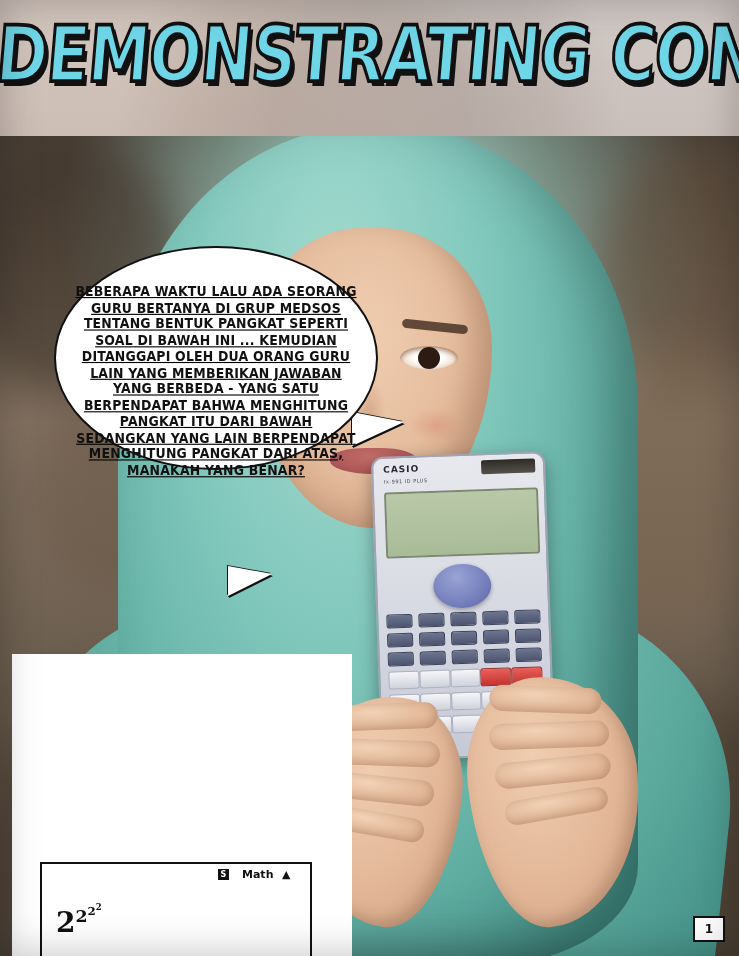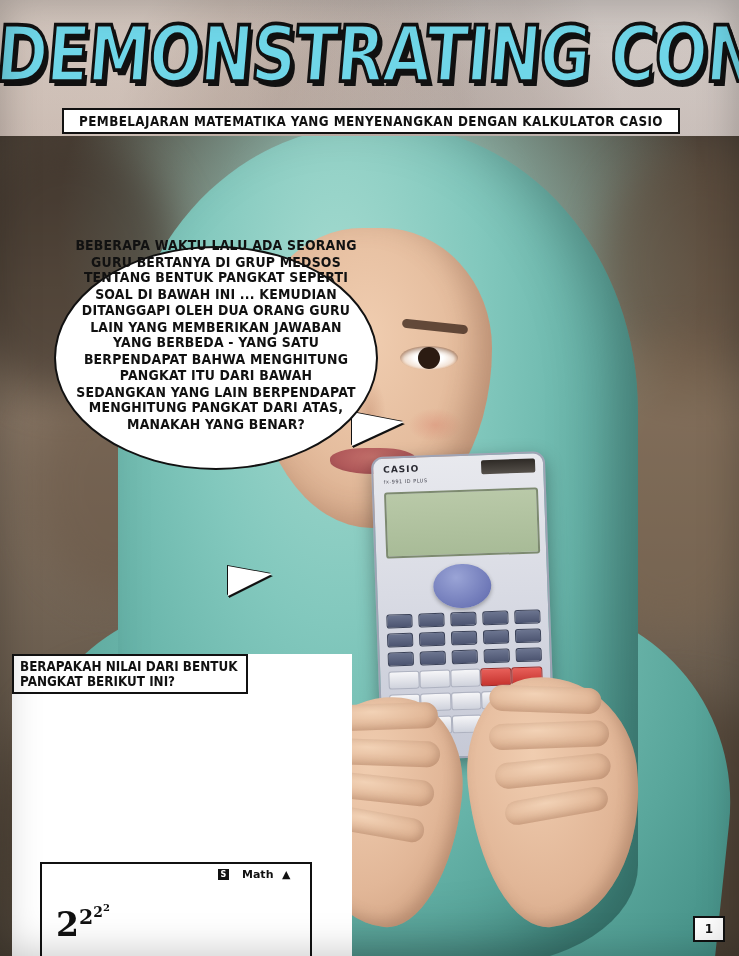--- a/index.html
+++ b/index.html
@@ -152,21 +152,21 @@
     position:absolute;
     background:radial-gradient(ellipse at 40% 30%, #f0cdb0 0%, #e2b798 55%, #cb9b7a 100%);
     box-shadow:inset -6px -6px 14px rgba(120,80,60,.3);
   }
   .hand-l{left:300px;top:560px;width:160px;height:230px;border-radius:56% 44% 40% 60% / 40% 40% 60% 60%;transform:rotate(6deg);}
   .hand-r{left:470px;top:540px;width:170px;height:250px;border-radius:44% 56% 60% 40% / 40% 40% 60% 60%;transform:rotate(-6deg);}
   .finger{position:absolute;background:radial-gradient(ellipse at 40% 30%, #f2d2b6, #d8a886);border-radius:18px;box-shadow:inset -3px -2px 8px rgba(130,90,70,.3);}
   
   .bubble{
     position:absolute;background:#ffffff;border:2px solid #111;border-radius:50%;
-    display:flex;align-items:flex-start;justify-content:center;text-align:center;
+    display:flex;align-items:flex-end;justify-content:center;text-align:center;text-decoration:underline;
   }
   .bubble p{
     margin:0;padding:0 18px;
     font-size:12.5px;line-height:1.16;font-weight:bold;color:#111;
     letter-spacing:.2px;transform:scaleY(1.12);
   }
   .bubble-1{left:54px;top:110px;width:320px;height:220px;}
   .tail-1{
     position:absolute;left:352px;top:276px;width:0;height:0;
     border-left:52px solid #fff;border-top:10px solid transparent;border-bottom:24px solid transparent;
@@ -197,21 +197,21 @@
     display:flex;align-items:center;
   }
   .disp-icon{
     position:absolute;left:176px;top:3px;width:11px;height:11px;background:#111;
     font-size:8px;color:#fff;text-align:center;line-height:11px;font-weight:bold;
   }
   .disp-math{position:absolute;left:200px;top:2px;font-size:11px;font-weight:bold;color:#111;}
   .disp-arrow{position:absolute;left:240px;top:2px;font-size:11px;color:#111;}
   .expr{
     position:absolute;left:14px;top:38px;
-    font-size:33px;font-weight:bold;color:#111;font-family:"DejaVu Serif", serif;
+    font-size:28px;font-weight:bold;color:#111;font-family:"DejaVu Serif", serif;
   }
   .expr sup{font-size:.62em;}
   .expr sup sup{font-size:.68em;}
   .expr sup sup sup{font-size:.72em;}
   
   .pagenum{
     position:absolute;right:14px;bottom:14px;width:28px;height:22px;
     background:#fff;border:2px solid #111;
     display:flex;align-items:center;justify-content:center;
     font-size:12px;font-weight:bold;color:#111;
@@ -221,23 +221,20 @@
     box-shadow:inset 0 0 40px rgba(0,0,0,.25);
   }
 </style>
 </head>
 <body>
 
 <div class="page">
 
   <div class="header-band">
     <div class="title">DEMONSTRATING CONCEPTS</div>
-    <div class="subtitle-box">
-      <span>PEMBELAJARAN MATEMATIKA YANG MENYENANGKAN DENGAN KALKULATOR CASIO</span>
-    </div>
   </div>
 
   <div class="photo">
     <div class="bokeh b1"></div>
     <div class="bokeh b2"></div>
     <div class="bokeh b3"></div>
     <div class="bokeh b4"></div>
     <div class="bokeh b5"></div>
     <div class="bokeh b6"></div>
     <div class="bokeh b7"></div>
@@ -323,23 +320,20 @@
     </div>
 
     <div class="tail-1"></div>
     <div class="bubble bubble-1">
       <p>BEBERAPA WAKTU LALU ADA SEORANG GURU BERTANYA DI GRUP MEDSOS TENTANG BENTUK PANGKAT SEPERTI SOAL DI BAWAH INI ... KEMUDIAN DITANGGAPI OLEH DUA ORANG GURU LAIN YANG MEMBERIKAN JAWABAN YANG BERBEDA - YANG SATU BERPENDAPAT BAHWA MENGHITUNG PANGKAT ITU DARI BAWAH SEDANGKAN YANG LAIN BERPENDAPAT MENGHITUNG PANGKAT DARI ATAS, MANAKAH YANG BENAR?</p>
     </div>
 
     <div class="tail-2"></div>
 
     <div class="panel">
-      <div class="panel-inner-caption">
-        <p>BERAPAKAH NILAI DARI BENTUK PANGKAT BERIKUT INI?</p>
-      </div>
 
       <div class="display">
         <div class="display-top">
           <span class="disp-icon">S</span>
           <span class="disp-math">Math</span>
           <span class="disp-arrow">▲</span>
         </div>
         <div class="expr">
           <span>2</span><sup><span>2</span><sup><span>2</span><sup><span>2</span></sup></sup></sup>
         </div>

